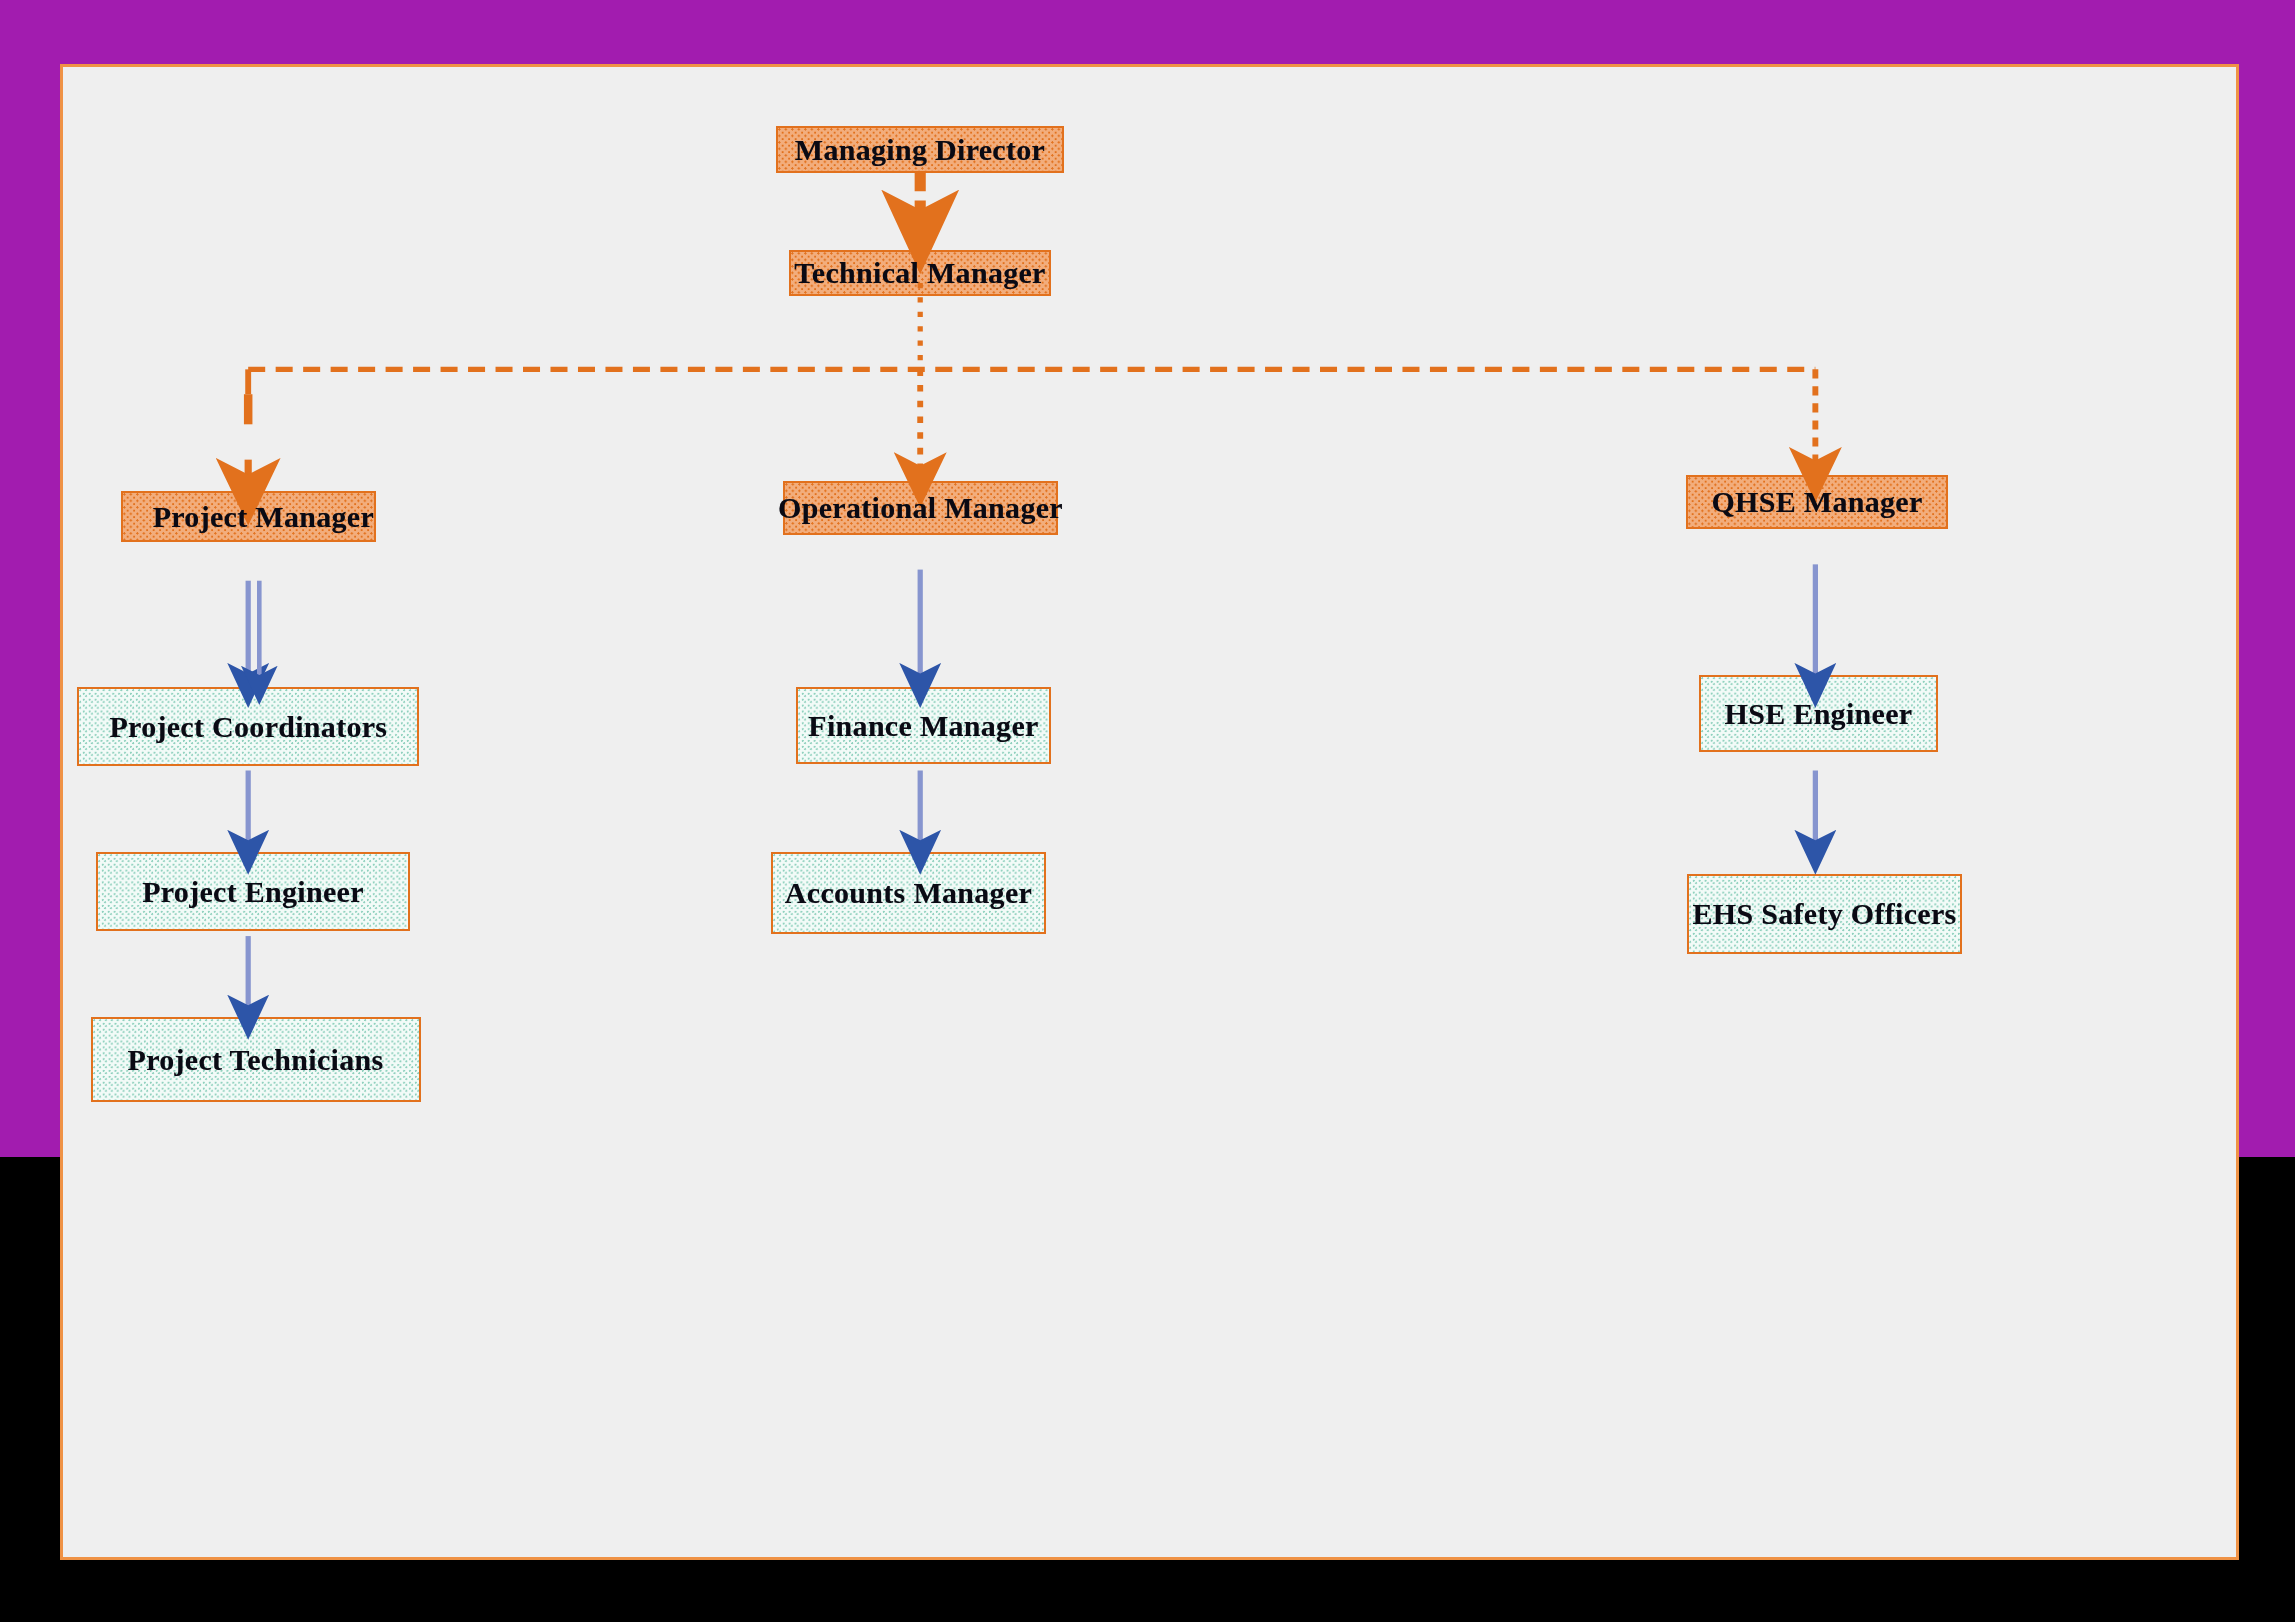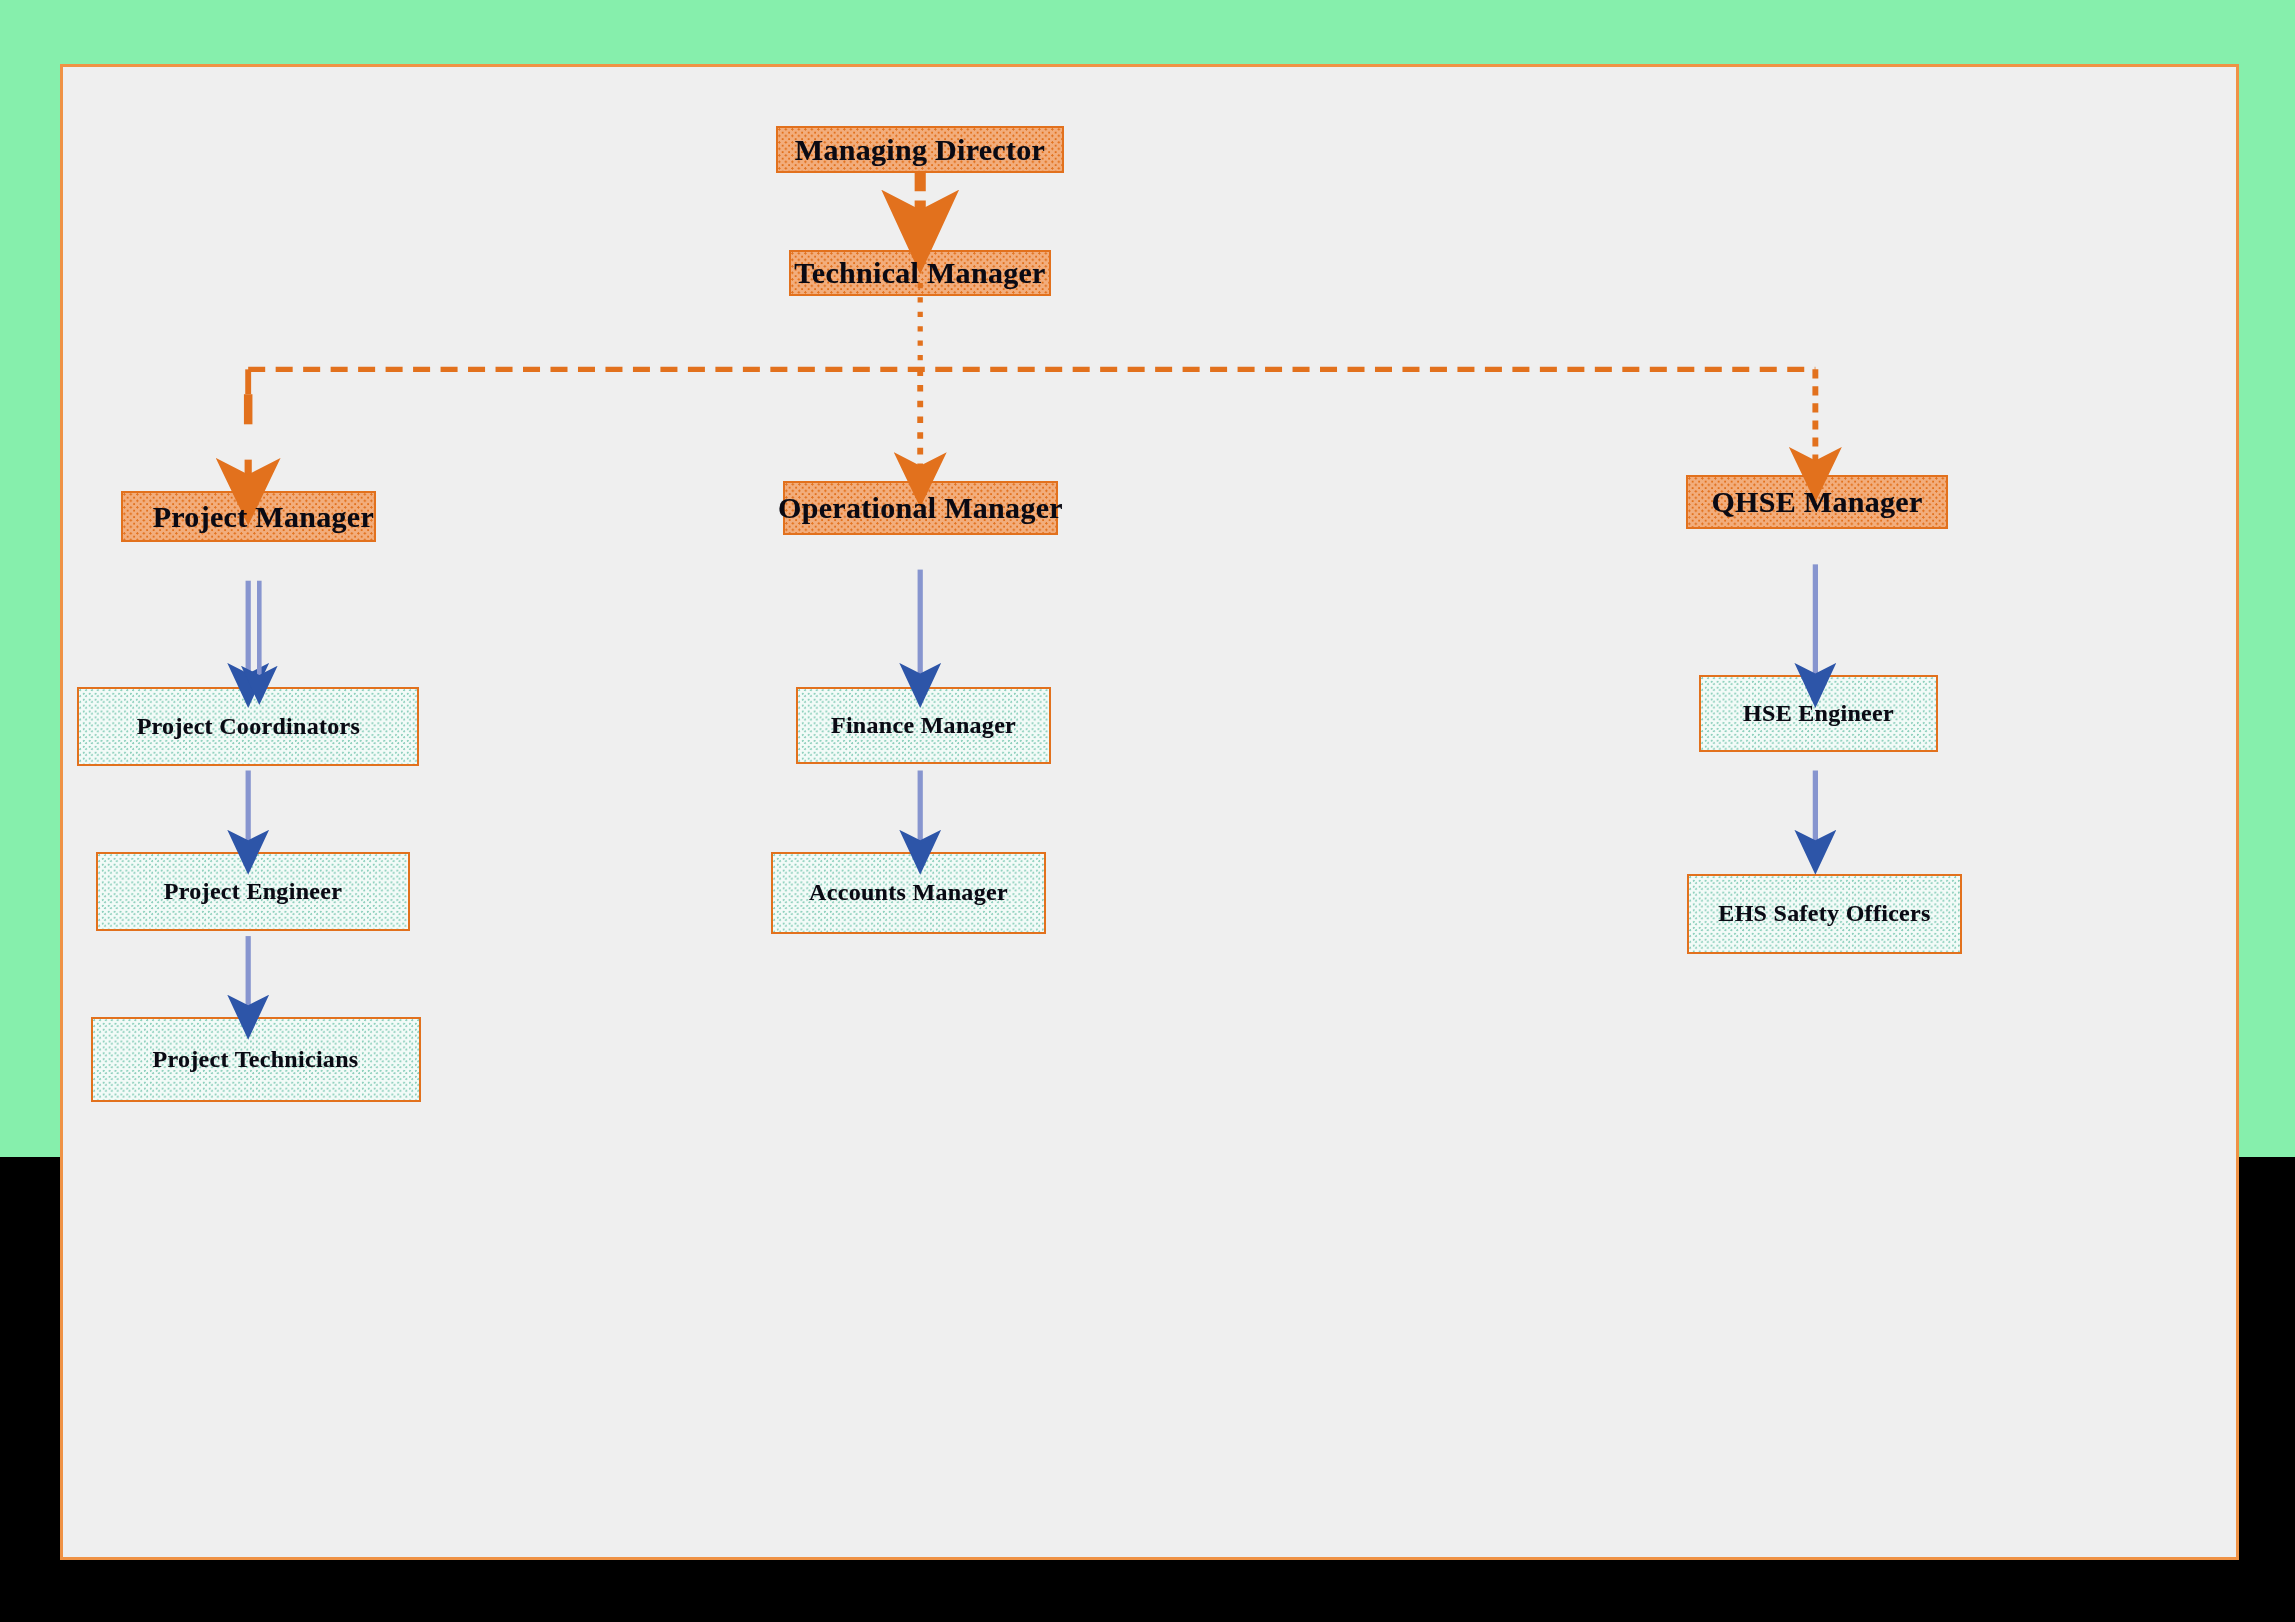--- a/index.html
+++ b/index.html
@@ -12,21 +12,21 @@
     height: 1623px;
     overflow: hidden;
     font-family: "Liberation Serif", "DejaVu Serif", serif;
   }
 
   
   #frame-outer {
     position: absolute;
     left: 0; top: 0;
     width: 2295px; height: 1157px;
-    background: #86efac;
+    background: #a21caf;
     box-sizing: border-box;
   }
   #frame-inner {
     position: absolute;
     left: 60px;  top: 64px;
     width: 2179px; height: 1496px;
     border: 3.9px solid #ef9245;
     background: #efefef;
     box-sizing: border-box;
   }
@@ -68,21 +68,21 @@
   }
 
   
   .node.sub {
     border: 2.6px solid #e2711d;
     background-color: #f3fbf8;
     background-image:
       radial-gradient(circle at 1.3px 1.3px, #8ed0bd 1px, transparent 1.2px),
       radial-gradient(circle at 4.6px 4.6px, #8ed0bd 1px, transparent 1.2px);
     background-size: 5.9px 5.9px, 5.9px 5.9px;
-    font-size: 24px;
+    font-size: 30px;
   }
 
   
   #wires {
     position: absolute;
     left: 0; top: 0;
     width: 2179px; height: 1496px;
     pointer-events: none;
     z-index: 1;
   }

